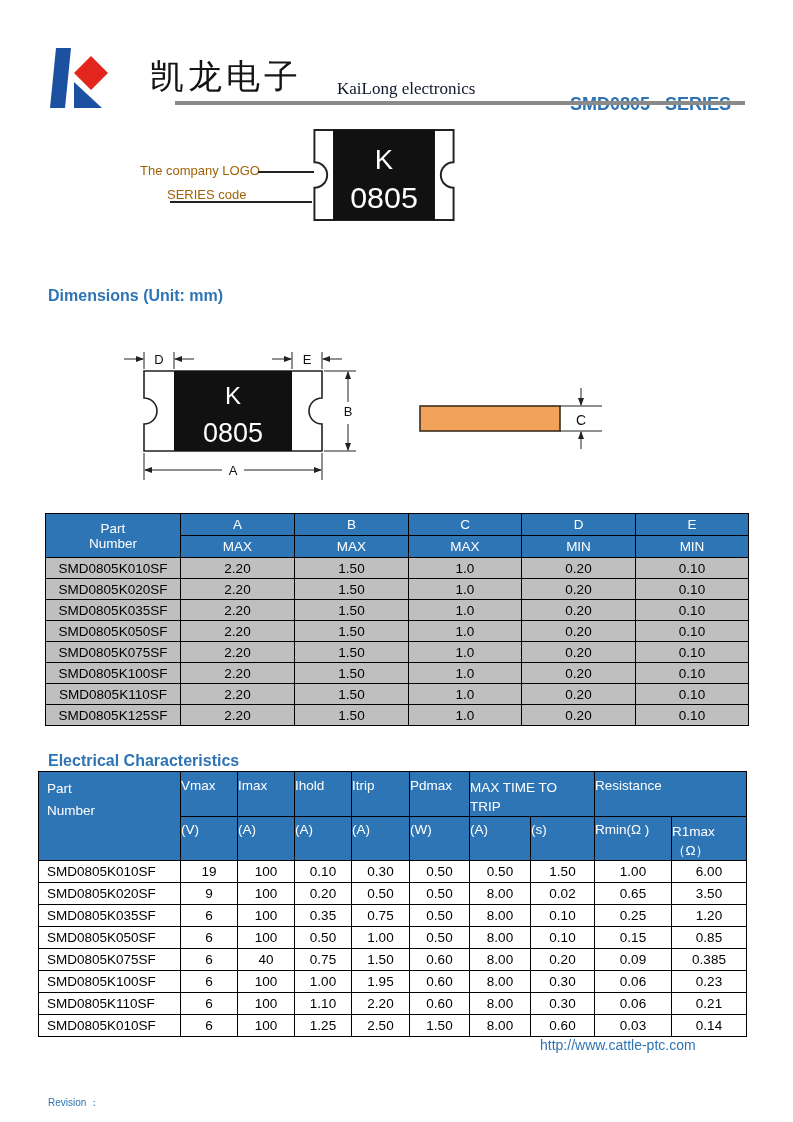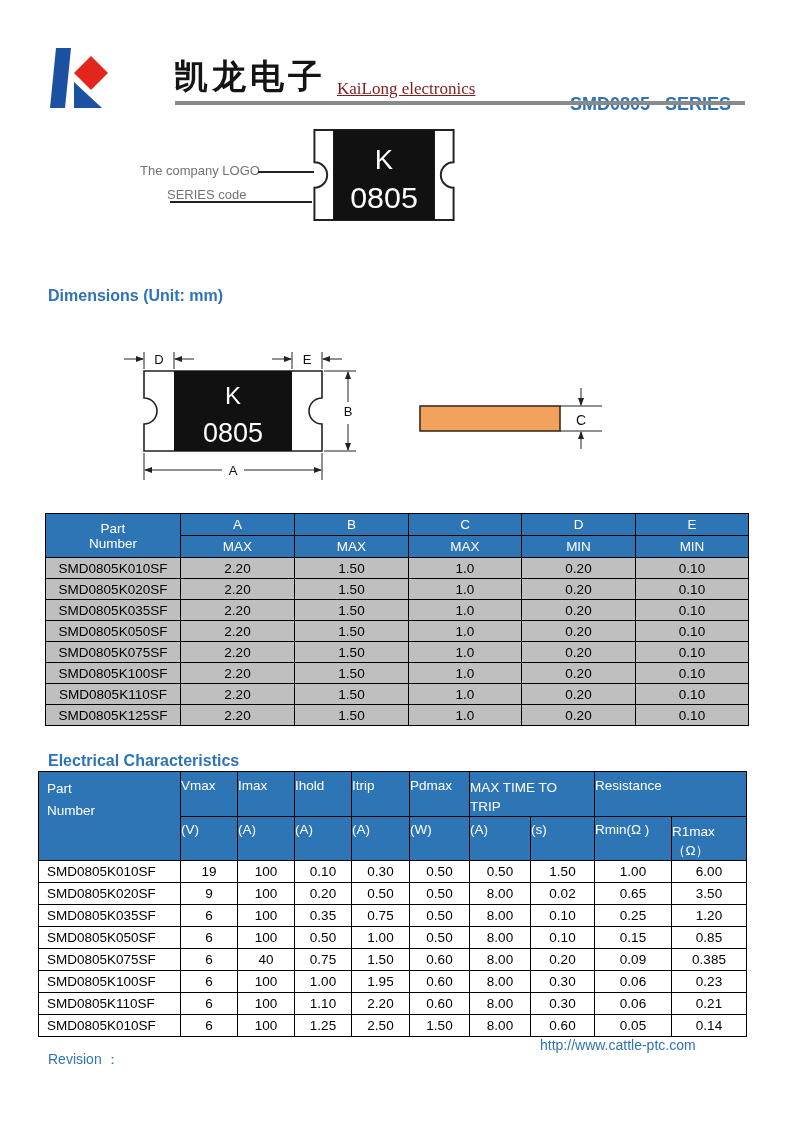--- a/index.html
+++ b/index.html
@@ -4,45 +4,45 @@
 <style>
   :root{
     --accent:#2E74B5; --thead:#2E75B6; --rowgray:#BFBFBF; --orange:#F2A25A;
     --rule:#8a8a8a; --logoblue:#1C50A1; --logored:#E2251D; --ink:#111;
   }
   *{margin:0;padding:0;box-sizing:border-box;}
   body{background:#e8e8e8;font-family:"Liberation Sans",sans-serif;}
   .page{position:relative;width:793px;height:1122px;background:#fff;margin:0 auto;overflow:hidden;}
   .abs{position:absolute;}
   
-  .cn-name{left:150px;top:54px;font-size:34px;font-weight:bold;color:#141414;font-family:"DejaVu Sans",sans-serif;letter-spacing:4px;margin-left:24px;}
-  .en-name{left:337px;top:79px;font-size:17px;color:#7f1d1d;font-family:"Liberation Serif",serif;text-decoration:underline;}
+  .cn-name{left:150px;top:54px;font-size:34px;font-weight:normal;color:#141414;font-family:"DejaVu Sans",sans-serif;letter-spacing:4px;}
+  .en-name{left:337px;top:79px;font-size:17px;color:#0f172a;font-family:"Liberation Serif",serif;}
   .series-title{right:62px;top:78px;font-size:18px;font-weight:bold;color:var(--accent);white-space:pre;margin-top:16px;}
   .head-rule{left:175px;top:101px;width:570px;height:4px;background:var(--rule);}
   
-  .fig-label{font-size:13px;color:#737373;}
+  .fig-label{font-size:13px;color:#a16207;}
   .leader{height:2px;background:#222;}
   
   .sec-head{font-size:16px;font-weight:bold;color:var(--accent);}
   
   table{border-collapse:collapse;table-layout:fixed;}
   th,td{border:1px solid #000;font-size:13.5px;overflow:hidden;}
   .dim-table{left:45px;top:513px;width:703px;}
   .dim-table th{background:var(--thead);color:#fff;font-weight:normal;height:22px;text-align:center;}
   .dim-table td{background:var(--rowgray);color:#000;height:21px;text-align:center;}
   .elec-table{left:38px;top:771px;width:708px;}
   .elec-table th{background:var(--thead);color:#fff;font-weight:normal;text-align:left;vertical-align:top;padding-top:6px;}
   .elec-table .h1{height:43px;}
   .elec-table .h2 th{height:40px;padding-top:5px;}
   .elec-table th.part-h{text-align:left;padding-left:8px;line-height:22px;}
   .elec-table td{background:#fff;color:#000;height:22px;text-align:center;}
   .elec-table td.part-cell{text-align:left;padding-left:8px;}
   .two-line{line-height:19px;}
   
-  .footer-rev{left:48px;top:1051px;font-size:14px;color:var(--accent);}
+  .footer-rev{left:48px;top:1096px;font-size:10px;color:var(--accent);}
   .footer-url{left:540px;top:1037px;font-size:14px;color:var(--accent);text-decoration:none;text-align:right;}
   svg text{font-family:"Liberation Sans",sans-serif;}
 </style>
 </head>
 <body>
 
 <div class="page">
 
   <svg class="abs" style="left:44px;top:46px" width="100" height="64" viewBox="0 0 100 64">
     <polygon points="12,2 27,2 21,62 6,62" fill="#1C50A1"></polygon>
@@ -348,21 +348,21 @@
         </tr>
         <tr>
           <td class="part-cell">SMD0805K010SF</td>
           <td>6</td>
           <td>100</td>
           <td>1.25</td>
           <td>2.50</td>
           <td>1.50</td>
           <td>8.00</td>
           <td>0.60</td>
-          <td>0.05</td>
+          <td>0.03</td>
           <td>0.14</td>
         </tr>
       </tbody>
   </table>
 
   <div class="abs footer-rev">Revision ：</div>
   <a class="abs footer-url" href="#">http://www.cattle-ptc.com</a>
 
 </div>
 

